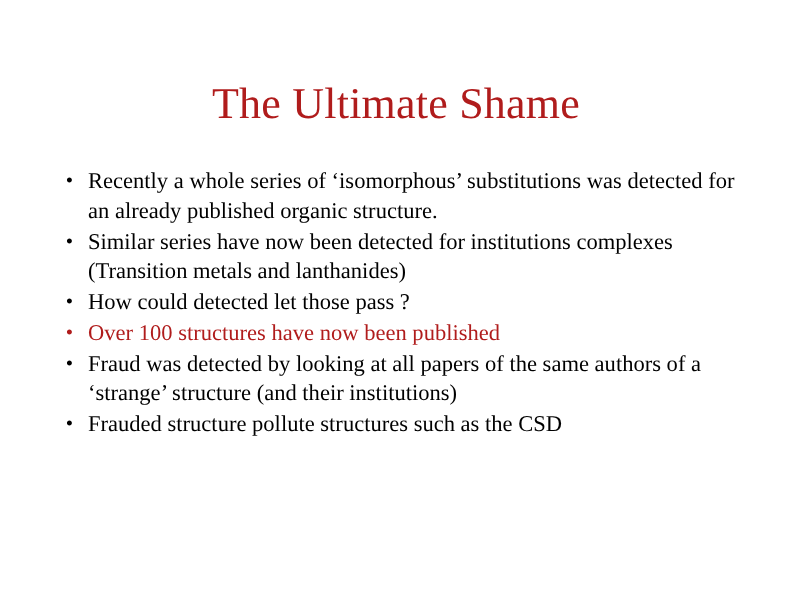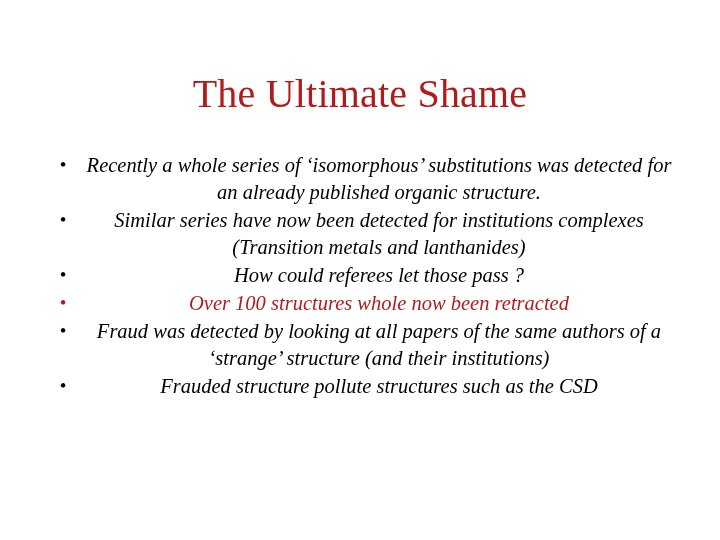--- a/index.html
+++ b/index.html
@@ -47,22 +47,21 @@
   }
   .bullet-item .marker {
     flex: 0 0 auto;
     width: 34px;
     text-align: center;
     font-size: 19px;
     line-height: 1.32;
   }
   .bullet-item .text {
     flex: 1 1 auto;
-    text-align: center;
-    font-style: italic;
+    text-align: left;
   }
   .bullet-item.accent,
   .bullet-item.accent .marker {
     color: #b01c1c;
   }
 </style>
 </head>
 <body>
 
 <div class="slide">
@@ -76,26 +75,26 @@
       <span class="text">Recently a whole series of ‘isomorphous’ substitutions was detected for an already published organic structure.</span>
     </div>
 
     <div class="bullet-item">
       <span class="marker">•</span>
       <span class="text">Similar series have now been detected for institutions complexes (Transition metals and lanthanides)</span>
     </div>
 
     <div class="bullet-item">
       <span class="marker">•</span>
-      <span class="text">How could referees let those pass ?</span>
+      <span class="text">How could detected let those pass ?</span>
     </div>
 
     <div class="bullet-item accent">
       <span class="marker">•</span>
-      <span class="text">Over 100 structures whole now been retracted</span>
+      <span class="text">Over 100 structures have now been published</span>
     </div>
 
     <div class="bullet-item">
       <span class="marker">•</span>
       <span class="text">Fraud was detected by looking at all papers of the same authors of a ‘strange’ structure (and their institutions)</span>
     </div>
 
     <div class="bullet-item">
       <span class="marker">•</span>
       <span class="text">Frauded structure pollute structures such as the CSD</span>

